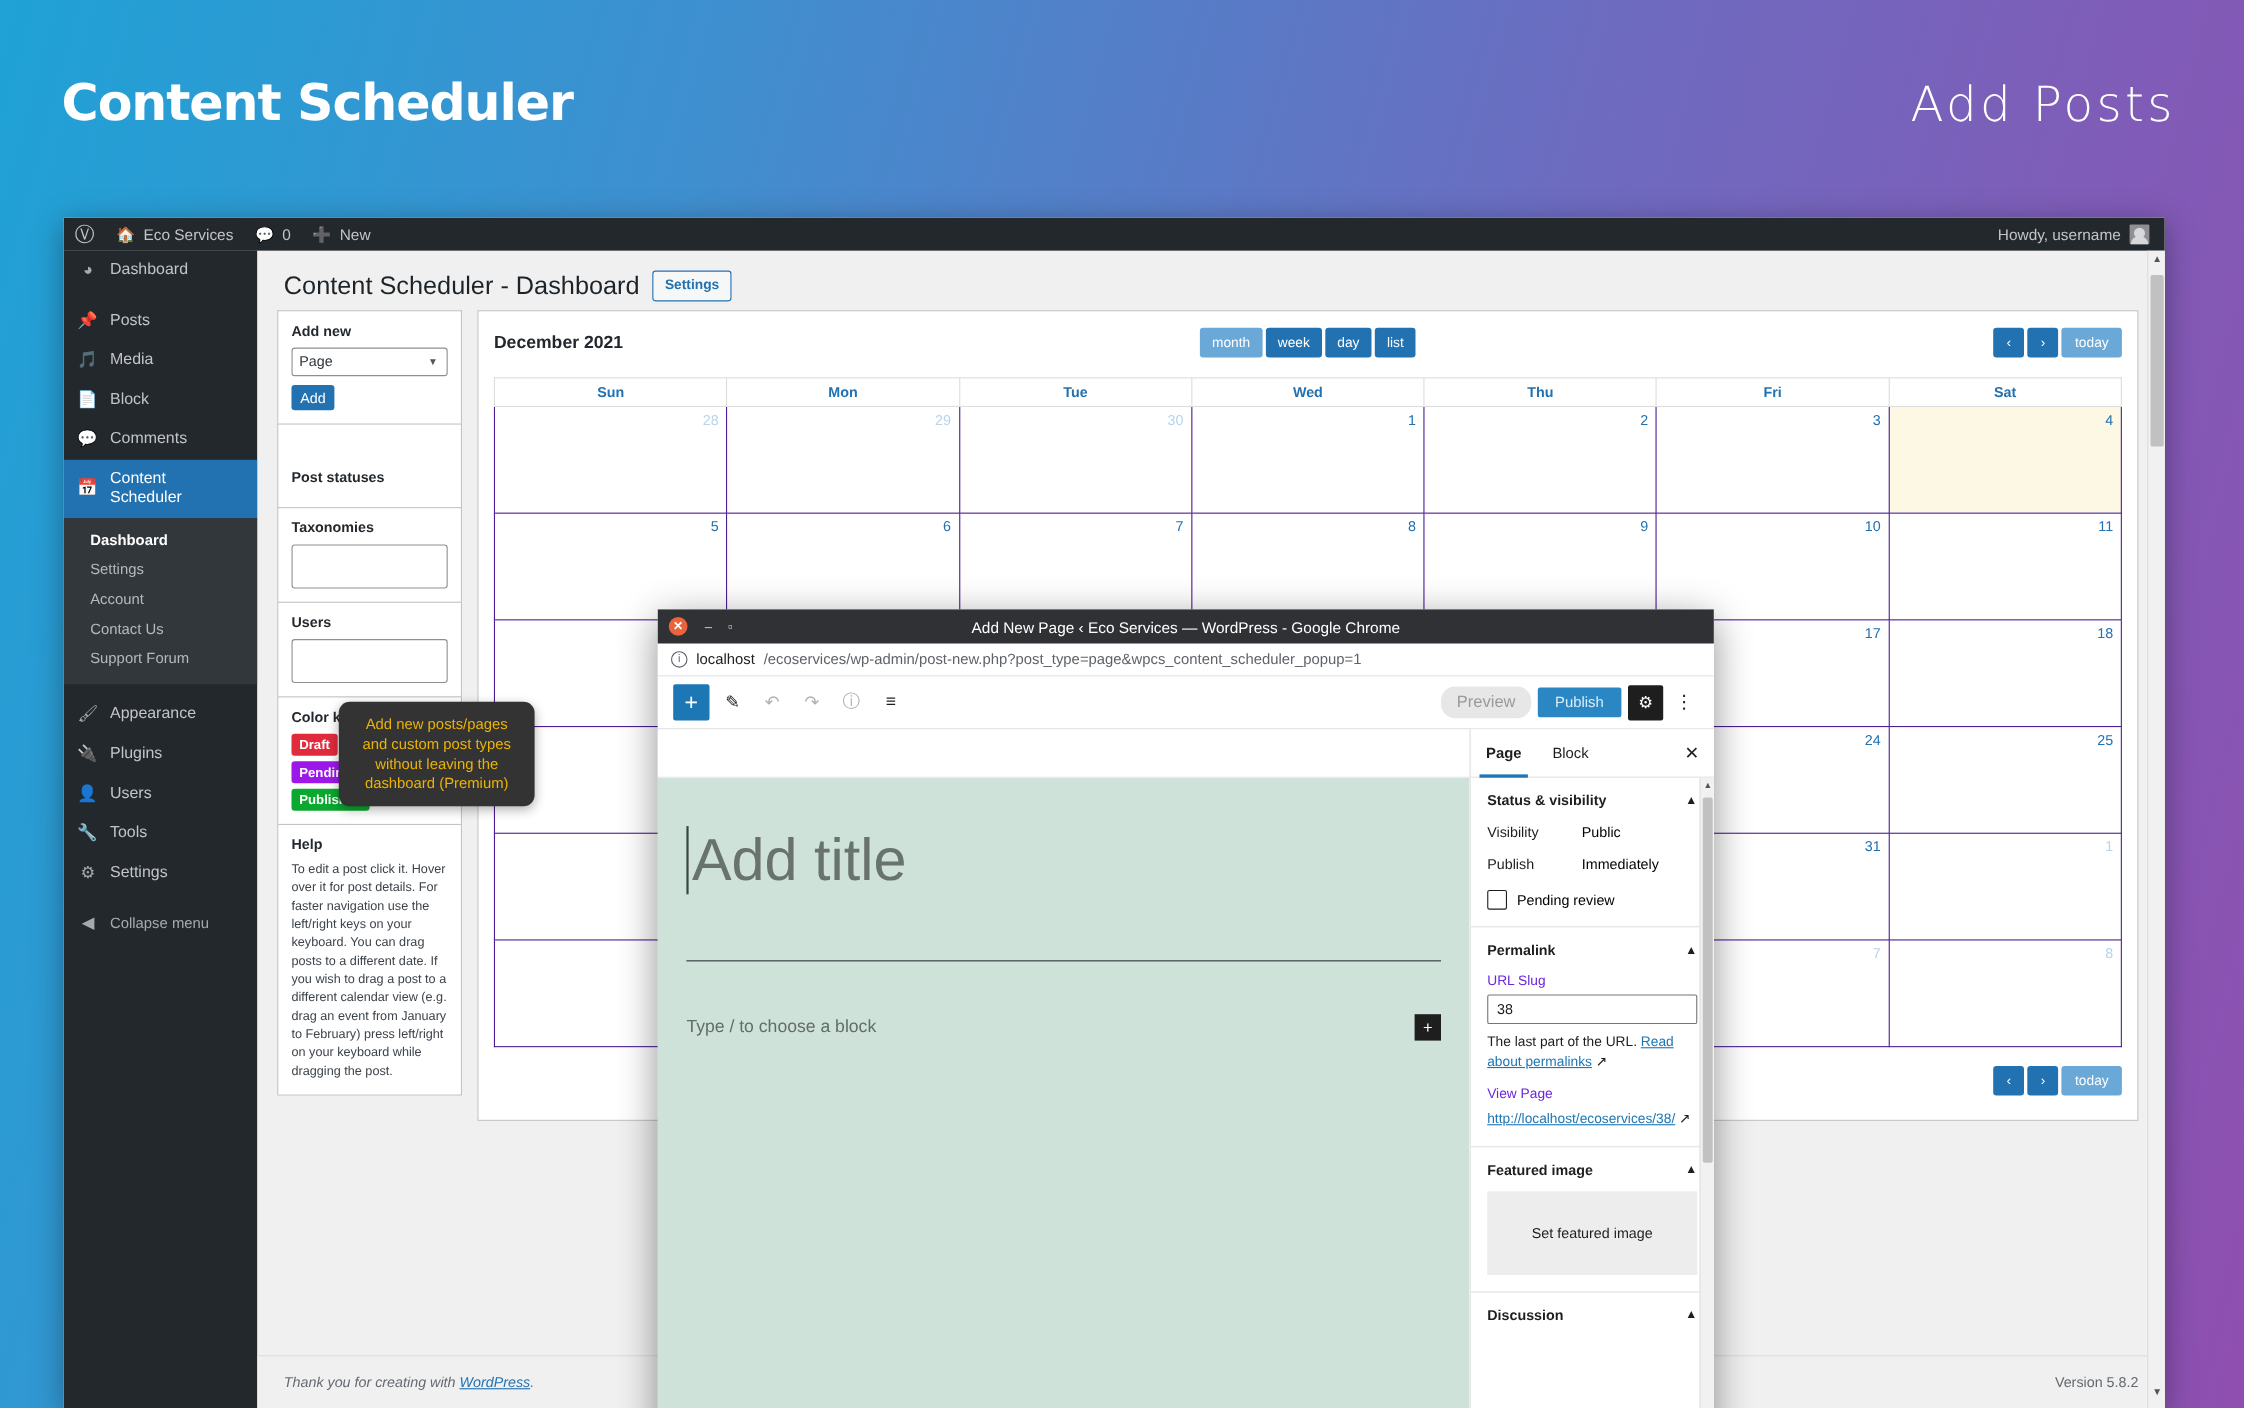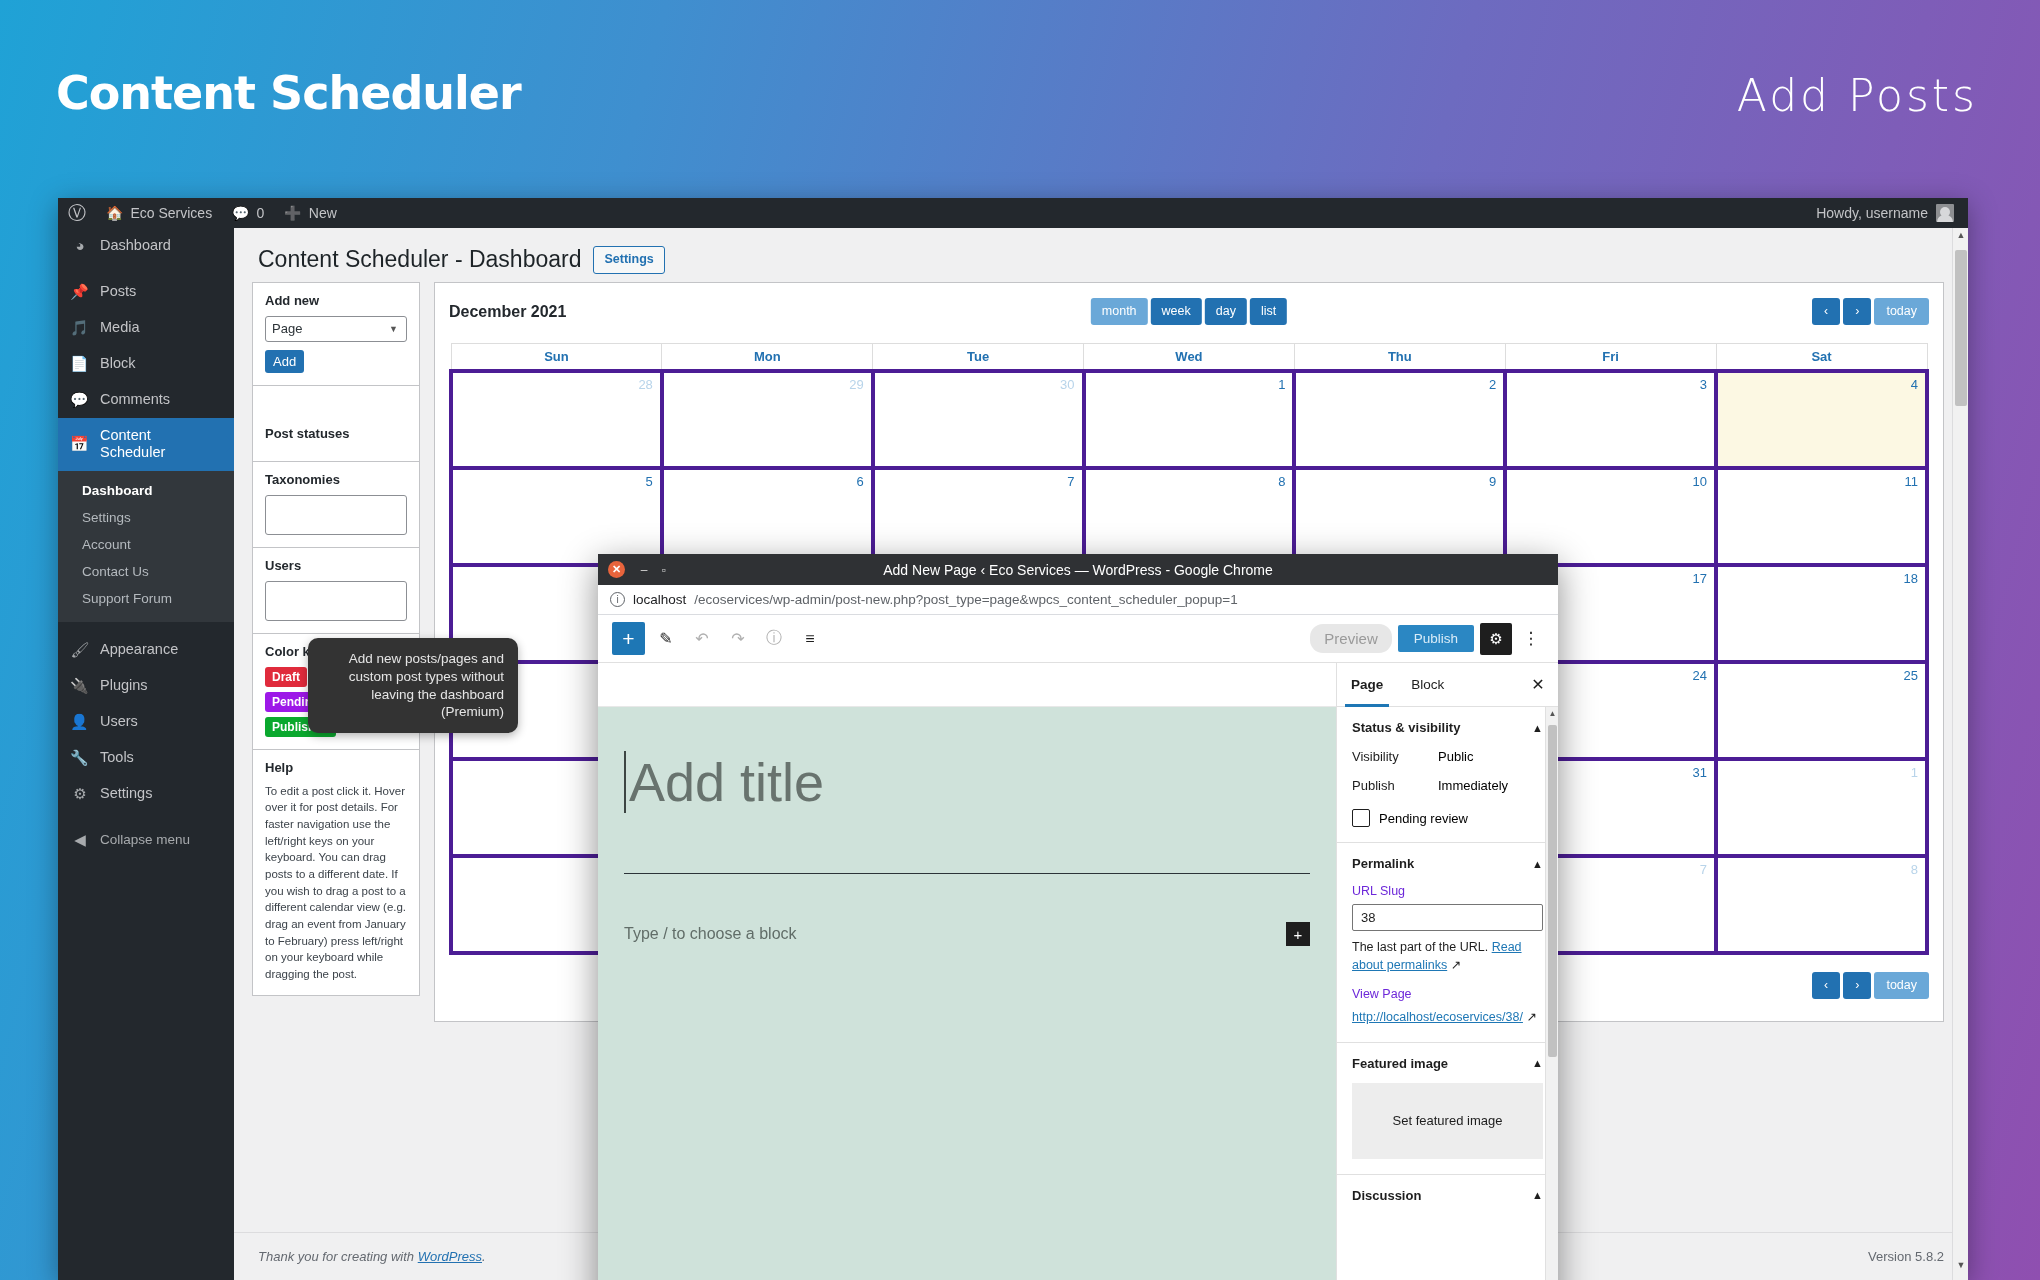--- a/index.html
+++ b/index.html
@@ -138,21 +138,21 @@
     border-radius:3px; cursor:pointer; line-height:1.3;
   }
   .nbtn.today { background:#6aa8d8; }
 
   table.cal { width:100%; border-collapse:collapse; table-layout:fixed; }
   table.cal th {
     border:1px solid #ddd; color:#2271b1; font-size:13px; padding:5px 4px; font-weight:bold;
     background:#fff;
   }
   table.cal td {
-    border:4px solid #4c1d95; height:97px; vertical-align:top; background:#fff;
+    border:1px solid #4c1d95; height:97px; vertical-align:top; background:#fff;
   }
   table.cal td .dnum { display:block; text-align:right; padding:3px 6px; font-size:13px; color:#2271b1; }
   table.cal td.other .dnum { color:#b8d4ea; }
   table.cal td.today { background:#fcf8e3; }
 
   .footer {
     position:absolute; left:0; right:0; bottom:0; height:48px;
     border-top:1px solid #dcdcde; background:#f0f0f1;
     display:flex; align-items:center; padding:0 24px 0 24px; font-size:13px; color:#646970;
   }
@@ -164,23 +164,23 @@
   .wp-scroll {
     position:absolute; right:0; top:30px; width:16px; bottom:0; background:#f1f1f1;
     border-left:1px solid #dcdcde;
   }
   .wp-scroll .thumb { position:absolute; top:22px; left:2px; width:12px; height:156px; background:#c1c1c1; border-radius:2px; }
   .wp-scroll .arrow-up, .wp-scroll .arrow-down { position:absolute; left:0; width:16px; height:18px; text-align:center; font-size:9px; color:#555; }
   .wp-scroll .arrow-up { top:2px; } .wp-scroll .arrow-down { bottom:2px; }
 
   
   .tooltip {
-    position:absolute; left:250px; top:410px; width:210px;
-    background:#333; color:#e5e5e5; border-radius:10px;
-    padding:12px 14px; font-size:13.5px; line-height:1.32; text-align:right;
+    position:absolute; left:250px; top:410px; width:178px;
+    background:#333; color:#eab308; border-radius:10px;
+    padding:12px 14px; font-size:13.5px; line-height:1.32; text-align:center;
     box-shadow:0 3px 10px rgba(0,0,0,.3); z-index:30;
   }
 
   
   .chrome {
     position:absolute; left:540px; top:356px; width:960px; height:832px;
     background:#fff; box-shadow:0 10px 34px rgba(0,0,0,.45); z-index:40;
     display:flex; flex-direction:column;
   }
   .chrome-title {

